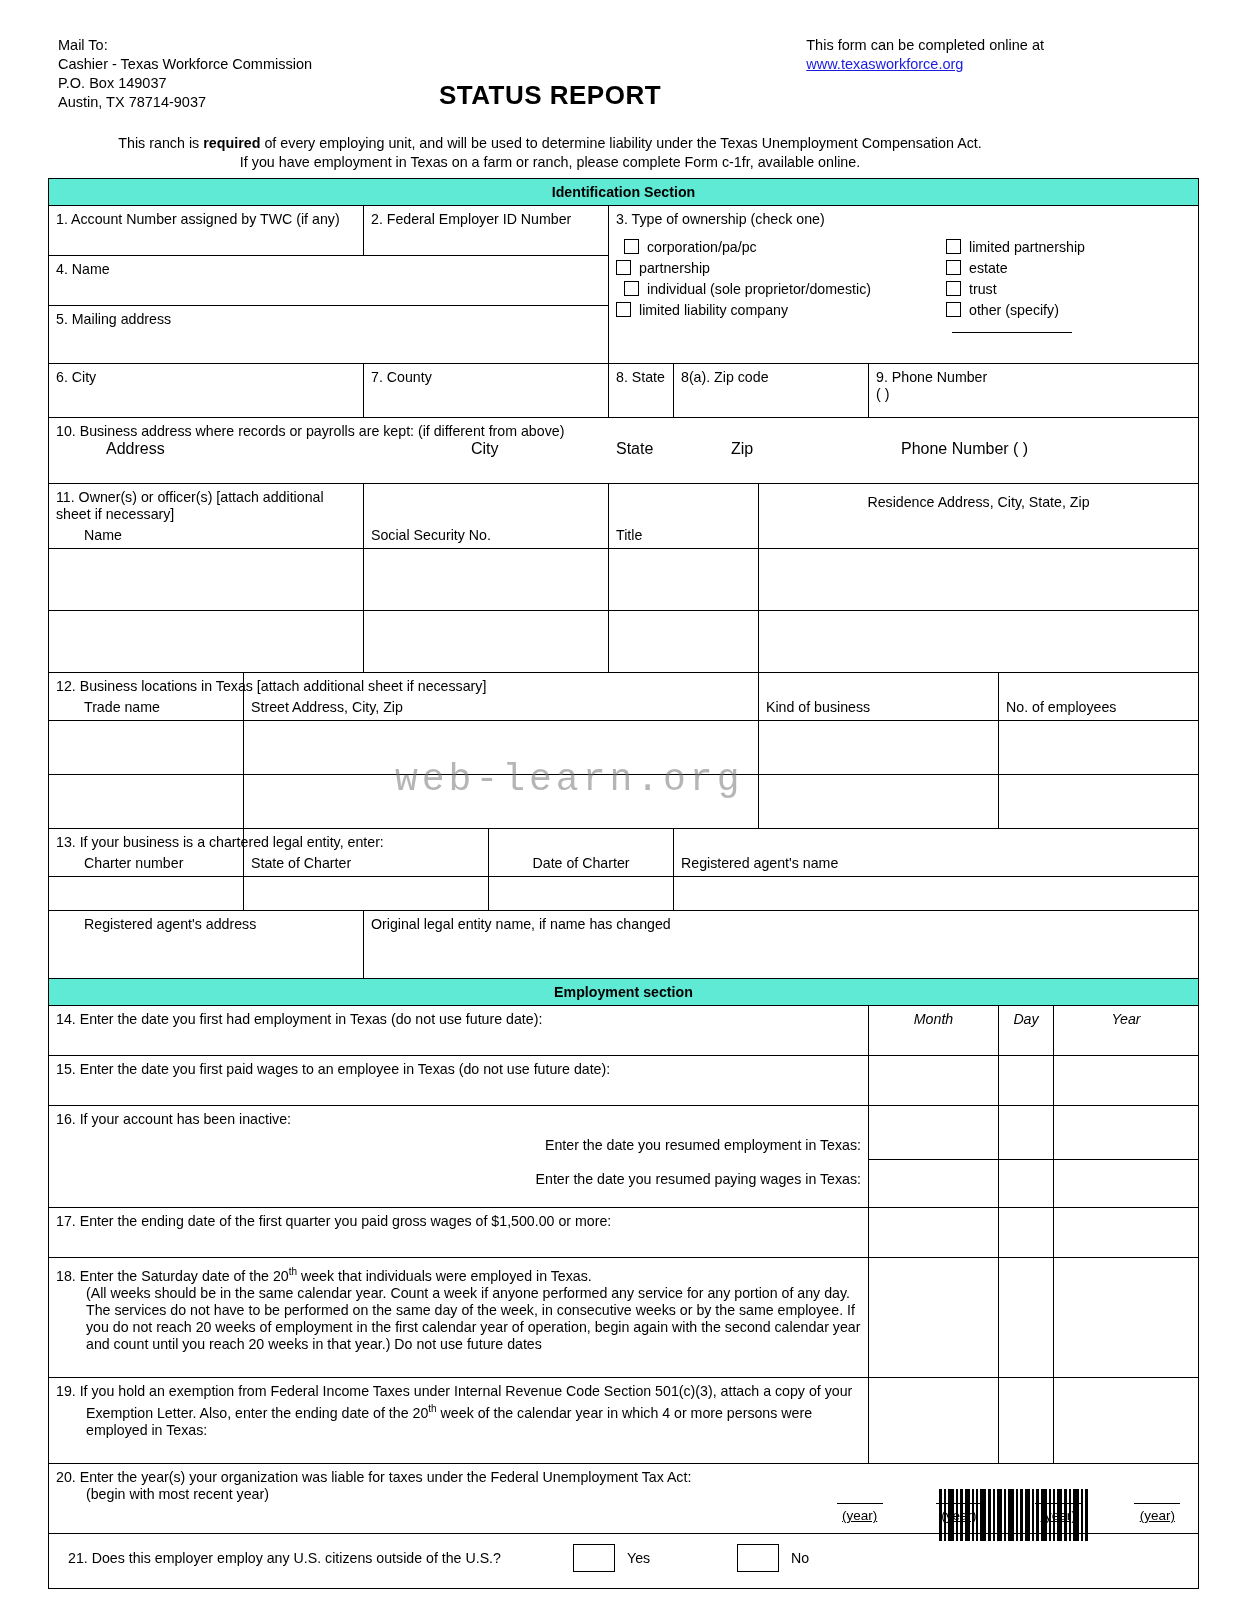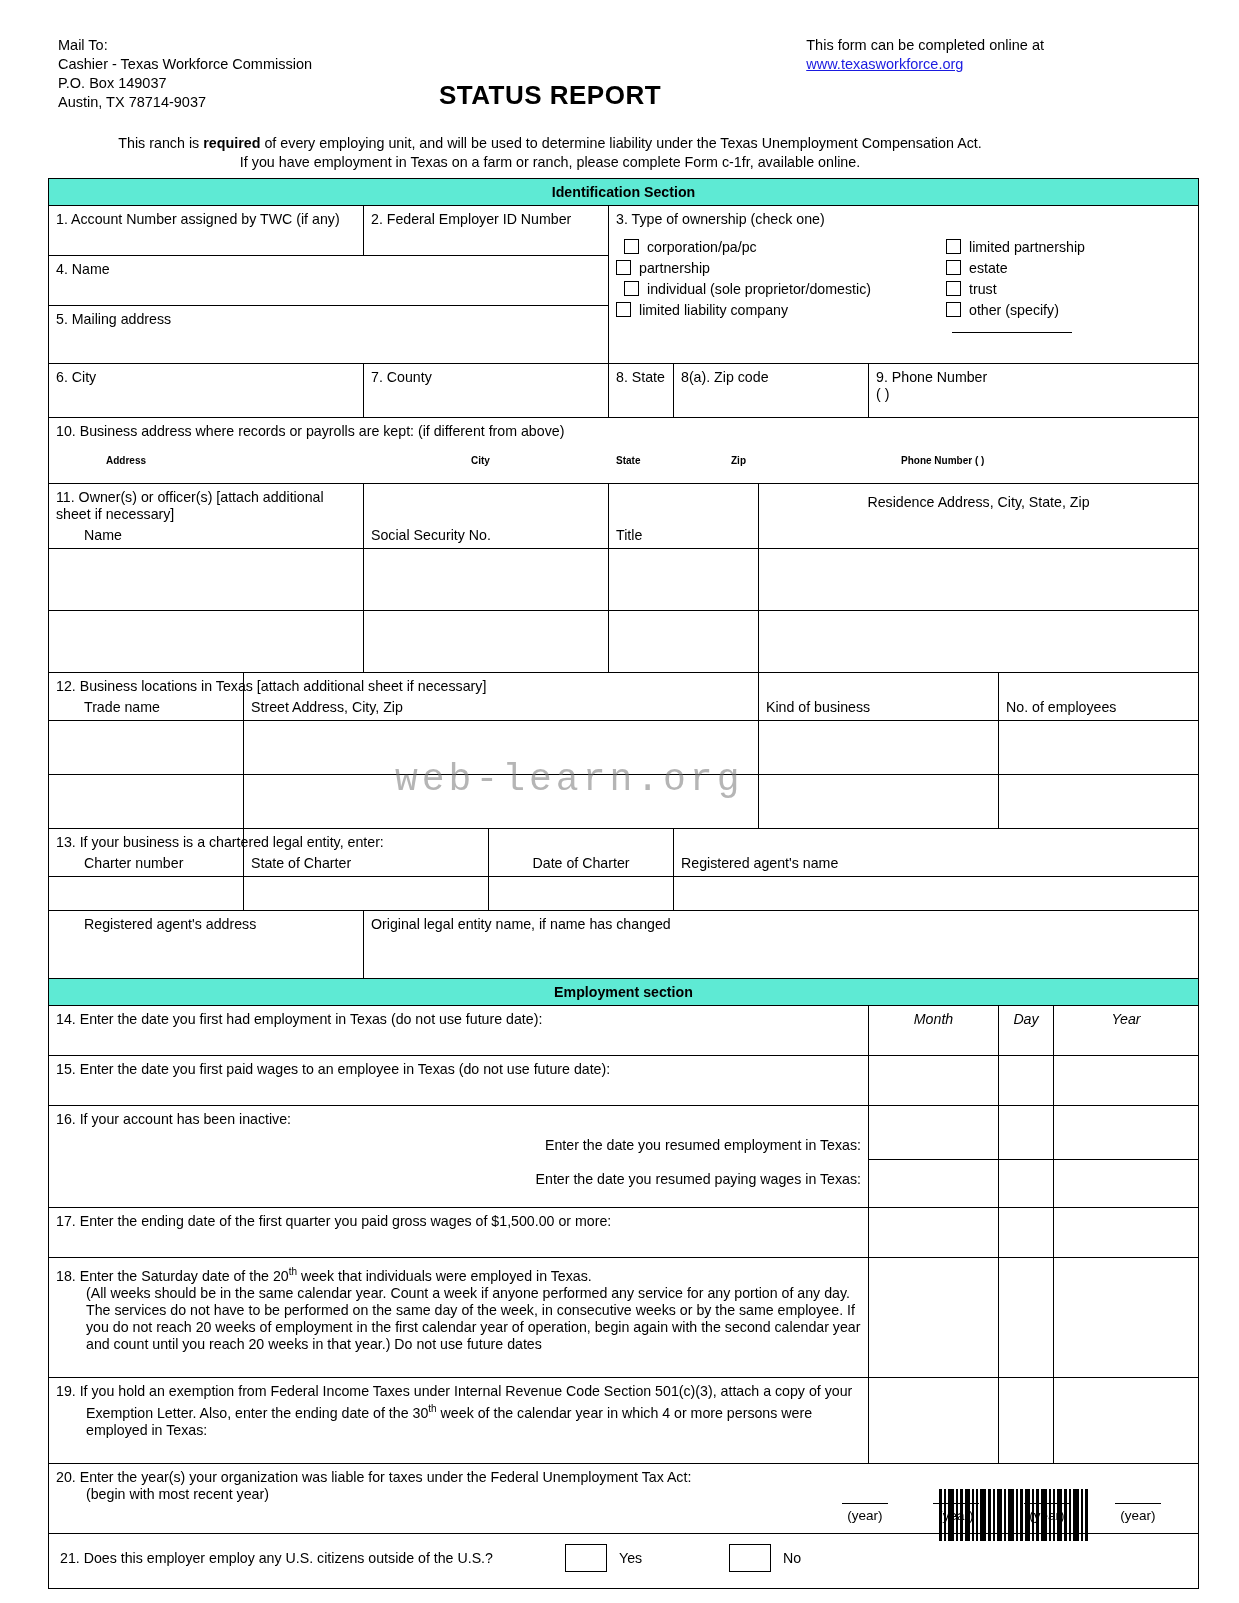--- a/index.html
+++ b/index.html
@@ -35,21 +35,21 @@
     position:absolute;left:395px;top:758px;
     font-family:"Liberation Mono", monospace;
     font-size:38px;letter-spacing:4px;color:#7a7a7a;opacity:.55;
     pointer-events:none;user-select:none;
   }
   .indent{padding-left:30px;}
   .centerlabel{text-align:center;font-style:italic;}
 
   
   .emp td{font-size:14.2px;}
-  .yrwrap{display:flex;gap:13px;justify-content:flex-start;margin-left:770px;}
+  .yrwrap{display:flex;gap:32px;justify-content:flex-start;margin-left:770px;text-decoration:underline;}
   .yrcell{width:78px;text-align:center;font-size:13.5px;}
   .yrcell .ln{border-top:1px solid #000;height:1px;margin-bottom:2px;width:46px;margin-left:auto;margin-right:auto;}
 
   .yesno-box{display:inline-block;width:40px;height:26px;border:1px solid #000;vertical-align:middle;background:#fff;}
 
   
   .footer{position:absolute;left:48px;right:48px;bottom:34px;}
   .barcode{position:absolute;right:10px;bottom:62px;height:52px;display:flex;align-items:flex-end;gap:0;}
   .barcode i{display:block;background:#000;height:52px;margin-right:2px;}
   .foot-row{display:flex;justify-content:flex-start;align-items:baseline;font-size:14.5px;}
@@ -139,21 +139,21 @@
       <td colspan="2"><span>8(a). Zip code</span></td>
       <td colspan="3">
         <span>9. Phone Number</span>
         <div>(      )</div>
       </td>
     </tr>
 
     <tr>
       <td colspan="11" style="height:56px">
         <div>10.   Business address where records or payrolls are kept: (if different from above)</div>
-        <div style="position:relative;height:26px;margin-top:12px;font-size:10px;font-weight:bold;">
+        <div style="position:relative;height:26px;margin-top:0;font-size:16px;">
           <span style="position:absolute;left:50px;">Address</span>
           <span style="position:absolute;left:415px;">City</span>
           <span style="position:absolute;left:560px;">State</span>
           <span style="position:absolute;left:675px;">Zip</span>
           <span style="position:absolute;left:845px;">Phone Number  (       )</span>
         </div>
       </td>
     </tr>
 
     <tr>
@@ -274,21 +274,21 @@
         <div class="indent">and count until you reach 20 weeks in that year.)   Do not use future dates</div>
       </td>
       <td></td>
       <td></td>
       <td></td>
     </tr>
 
     <tr class="emp">
       <td colspan="8" style="height:76px">
         <div>19.   If you hold an exemption from Federal Income Taxes under Internal Revenue Code Section 501(c)(3), attach a copy of your</div>
-        <div class="indent"><span>Exemption Letter. Also, enter the ending date of the 30</span><span class="sub">th</span><span> week of the calendar year in which 4 or more persons were</span></div>
+        <div class="indent"><span>Exemption Letter. Also, enter the ending date of the 20</span><span class="sub">th</span><span> week of the calendar year in which 4 or more persons were</span></div>
         <div class="indent">employed in Texas:</div>
       </td>
       <td></td>
       <td></td>
       <td></td>
     </tr>
 
     <tr class="emp">
       <td colspan="11" style="height:60px">
         <div>20.   Enter the year(s) your organization was liable for taxes under the Federal Unemployment Tax Act:</div>
@@ -298,21 +298,21 @@
           <div class="yrcell"><div class="ln"></div><span>(year)</span></div>
           <div class="yrcell"><div class="ln"></div><span>(year)</span></div>
           <div class="yrcell"><div class="ln"></div><span>(year)</span></div>
         </div>
       </td>
     </tr>
 
     <tr class="emp">
       <td colspan="11" style="height:40px;padding-top:10px">
         <div style="display:flex;align-items:center;">
-          <span style="margin-left:4px;width:505px;">21.   Does this employer employ any U.S. citizens outside of the U.S.?</span>
+          <span style="margin-left:12px;width:505px;">21.   Does this employer employ any U.S. citizens outside of the U.S.?</span>
           <span class="yesno-box"></span>
           <span style="margin-left:12px;width:110px;">Yes</span>
           <span class="yesno-box"></span>
           <span style="margin-left:12px;">No</span>
         </div>
       </td>
     </tr>
   </tbody>
     </table>
 

